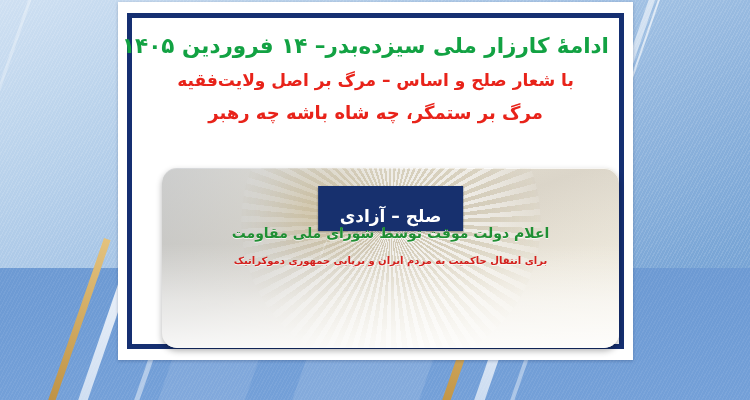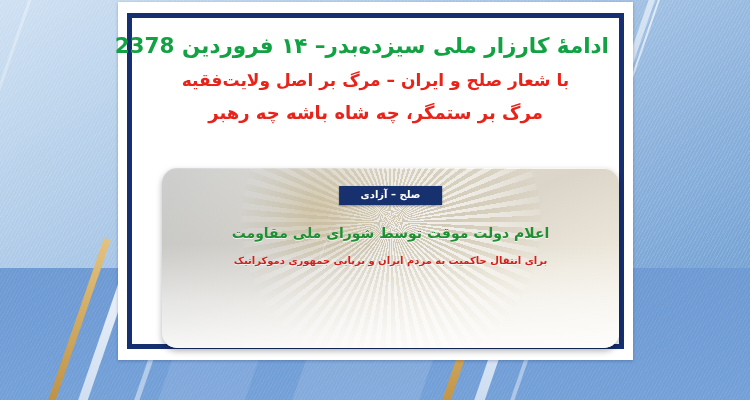--- a/index.html
+++ b/index.html
@@ -102,22 +102,22 @@
   .glare{
     position:absolute;left:0;right:0;bottom:0;height:58%;
     background:linear-gradient(180deg,rgba(255,255,255,0) 0%,rgba(255,255,255,.55) 55%,rgba(255,255,255,.85) 100%);
   }
 
   .banner-content{position:absolute;inset:0;direction:rtl;text-align:center;}
 
   .badge{
     position:absolute;left:50%;top:18px;transform:translateX(-50%);
     background:#17306e;color:#ffffff;
-    font-size:10px;font-weight:bold;
-    padding:3px 22px 5px;
+    font-size:17px;font-weight:bold;
+    padding:20px 22px 5px;
     letter-spacing:1px;
     box-shadow:0 1px 2px rgba(0,0,0,.35);
     white-space:nowrap;
   }
 
   .bl{font-weight:bold;white-space:nowrap;line-height:1.3;}
   .bl-green{
     position:absolute;left:0;right:0;top:56px;
     color:#1f8f33;font-size:14px;letter-spacing:.5px;
     text-shadow:0 1px 0 rgba(255,255,255,.7);
@@ -170,22 +170,22 @@
                   background:linear-gradient(180deg,rgba(255,255,255,.95),rgba(255,255,255,.5));"></div>
       <div class="streak" style="left:566px;top:-30px;width:4px;height:240px;transform:rotate(19deg);
                   background:rgba(255,255,255,.40);"></div>
     </div>
   </div>
 
   <div class="card">
     <div class="card-inner">
 
       <div class="headlines">
-        <div class="hl hl1">ادامۀ کارزار ملی سیزده‌بدر– ۱۴ فروردین 2378</div>
-        <div class="hl hl2">با شعار صلح و ایران – مرگ بر اصل ولایت‌فقیه</div>
+        <div class="hl hl1">ادامۀ کارزار ملی سیزده‌بدر– ۱۴ فروردین ۱۴۰۵</div>
+        <div class="hl hl2">با شعار صلح و اساس – مرگ بر اصل ولایت‌فقیه</div>
         <div class="hl hl3">مرگ بر ستمگر، چه شاه باشه چه رهبر</div>
       </div>
 
       <div class="banner">
         <div class="sunburst"></div>
         <div class="emblem"></div>
         <div class="banner-wash"></div>
         <div class="glare"></div>
 
         <div class="banner-content">

